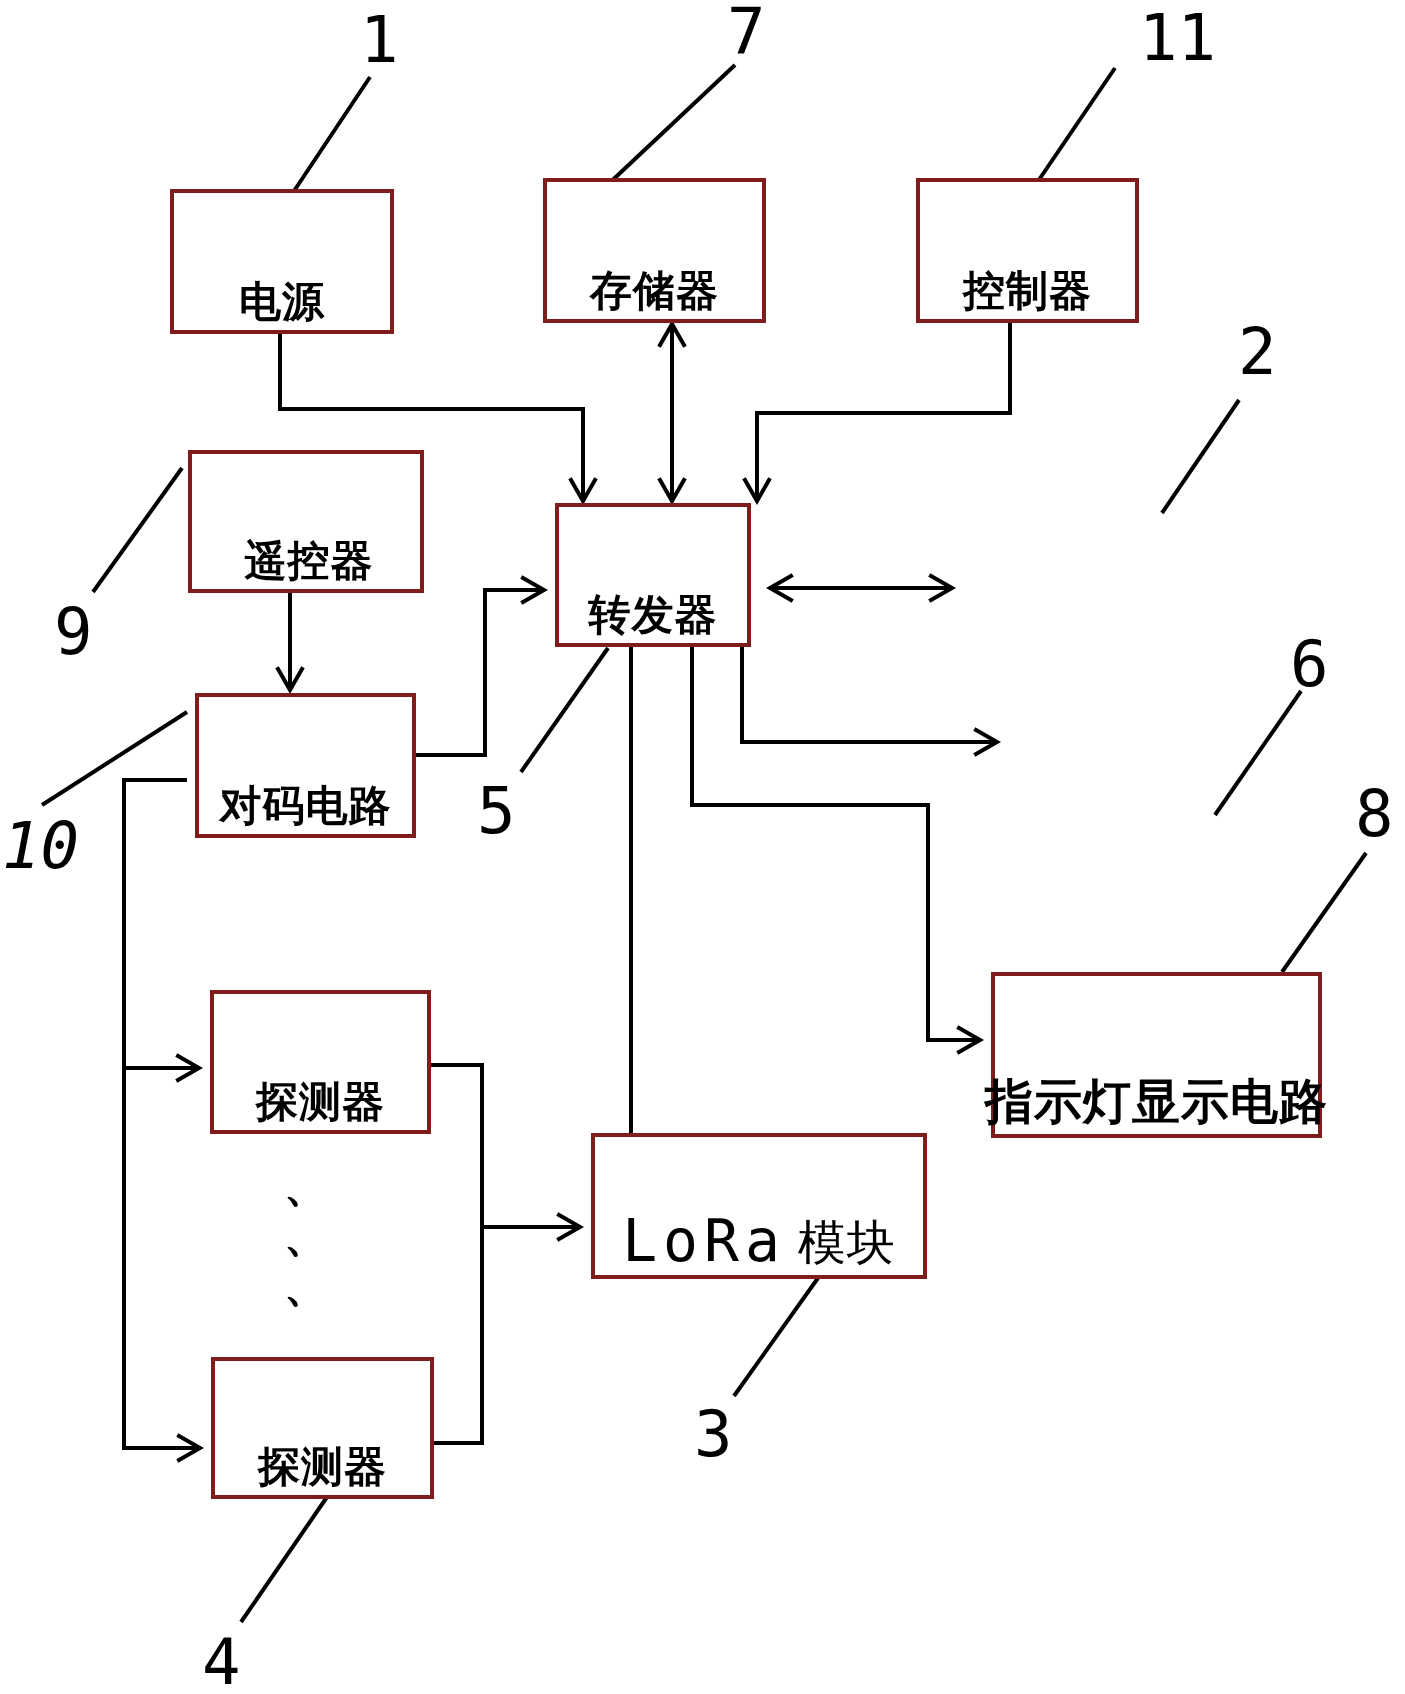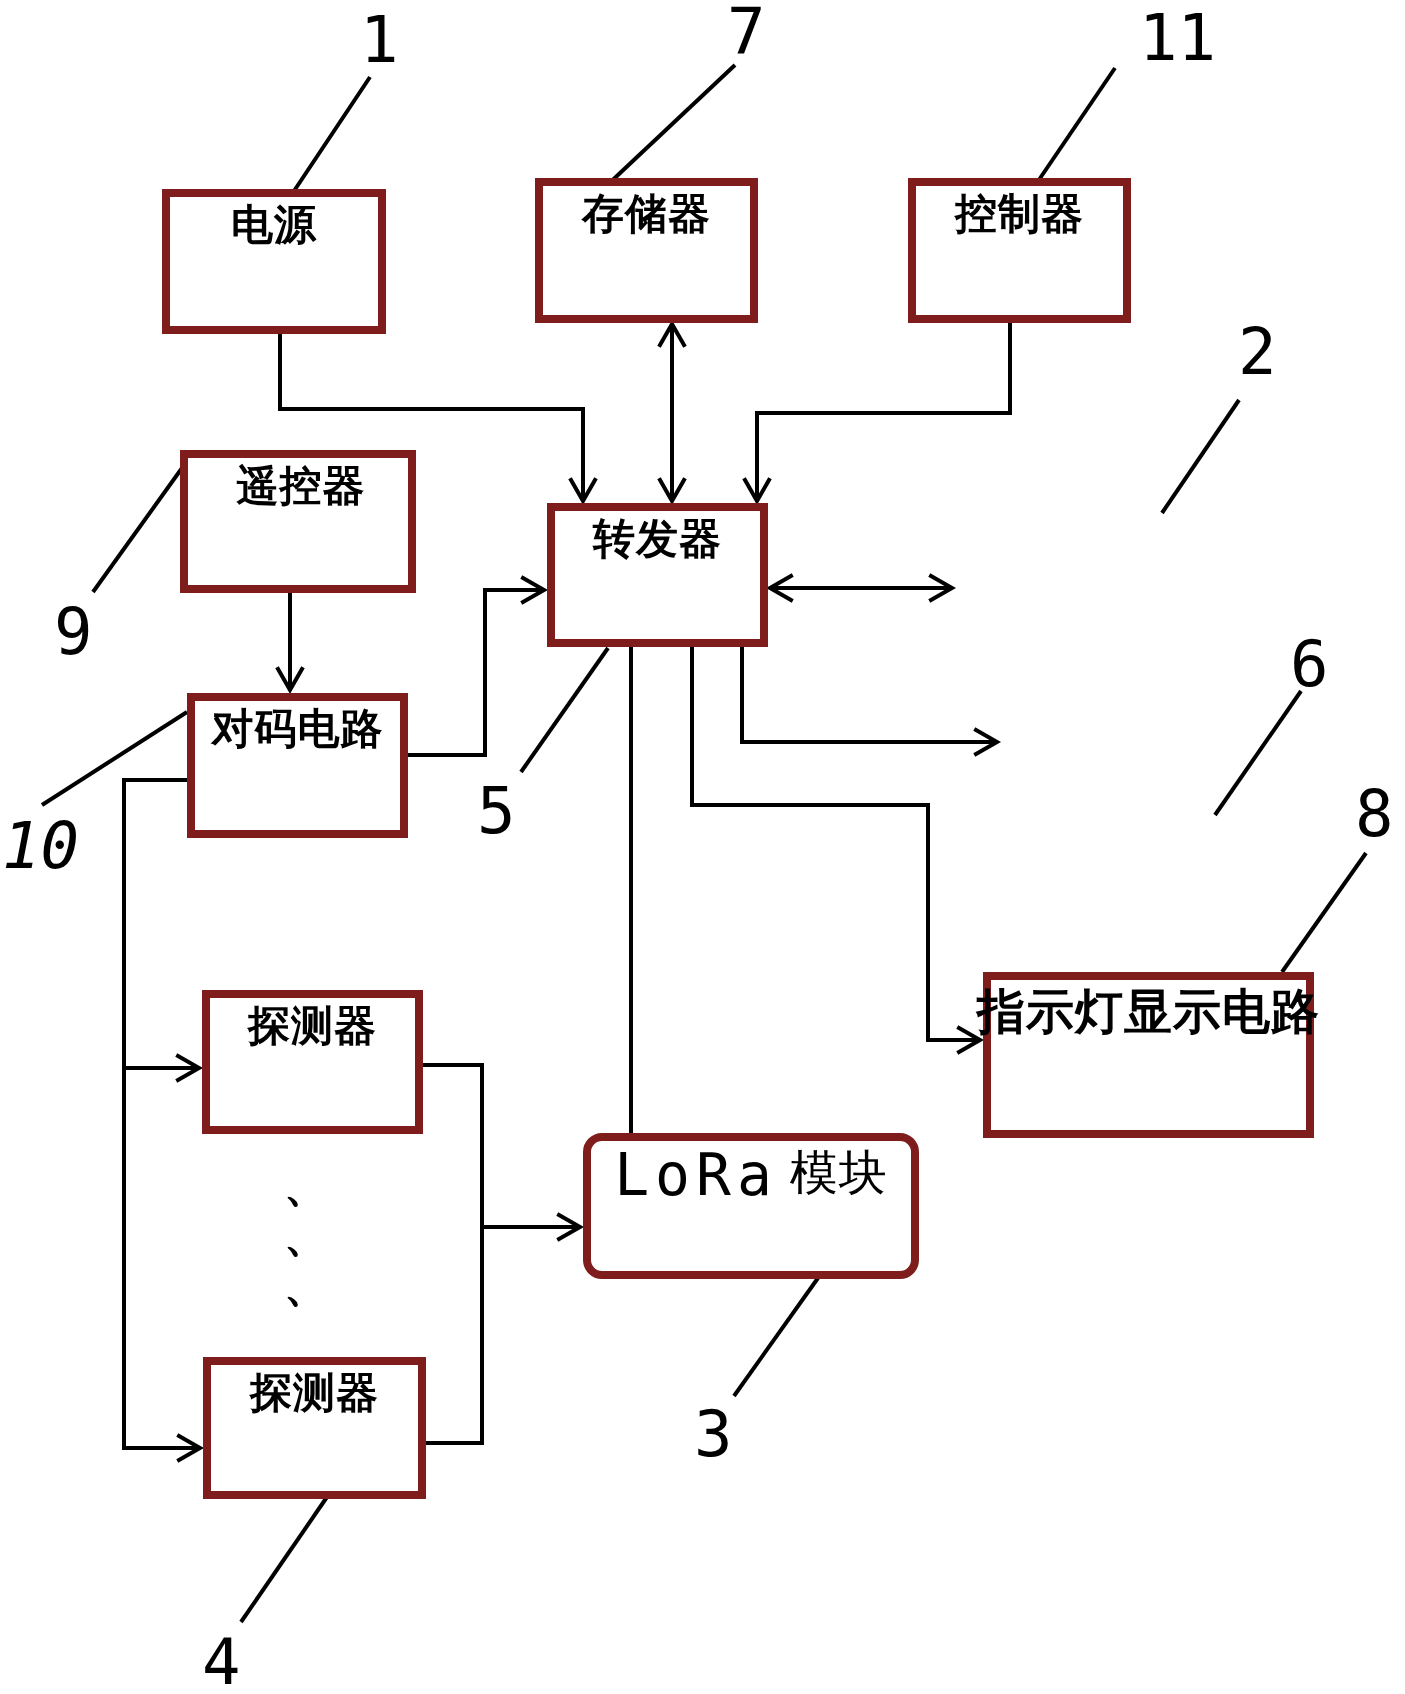--- a/index.html
+++ b/index.html
@@ -2,35 +2,35 @@
 <html><head>
 <meta charset="utf-8">
 <style>
   html,body { margin:0; padding:0; background:#ffffff; }
   .stage {
     position:relative; width:1405px; height:1694px; background:#ffffff;
     overflow:hidden; font-family:"Liberation Sans", sans-serif; color:#000;
   }
   svg.wires { position:absolute; left:0; top:0; width:1405px; height:1694px; }
   .box {
-    position:absolute; box-sizing:border-box; border:8px solid #7f1d1d; background:#ffffff;
-    display:flex; align-items:flex-start; justify-content:center;
-    font-size:42px; font-weight:bold; letter-spacing:1px; white-space:nowrap;
+    position:absolute; box-sizing:border-box; border:4px solid #7f1d1d; background:#ffffff;
+    display:flex; align-items:flex-end; justify-content:center;
+    font-size:42px; font-weight:bold; letter-spacing:1px; white-space:nowrap;margin-left:8px;
   }
   .box-power     { left:162px;  top:189px;  width:224px; height:145px; }
   .box-memory    { left:535px;  top:178px;  width:223px; height:145px; }
   .box-controller{ left:908px;  top:178px;  width:223px; height:145px; }
   .box-remote    { left:180px;  top:450px;  width:236px; height:143px;padding-left:6px; }
-  .box-repeater  { left:547px;  top:503px;  width:221px; height:144px; }
+  .box-repeater  { left:547px;  top:503px;  width:196px; height:144px; }
   .box-wireless  { left:955px;  top:510px;  width:290px; height:149px; font-size:40px; }
   .box-codematch { left:187px;  top:693px;  width:221px; height:145px; }
   .box-alarm     { left:1000px; top:732px;  width:221px; height:144px; }
   .box-indicator { left:983px;  top:972px;  width:331px; height:166px; font-size:48px; }
   .box-detector1 { left:202px;  top:990px;  width:221px; height:144px; }
-  .box-lora      { left:583px;  top:1133px; width:336px; height:146px;border-radius:19px; }
+  .box-lora      { left:583px;  top:1133px; width:336px; height:146px; }
   .box-detector2 { left:203px;  top:1357px; width:223px; height:142px; }
   .lora-latin {
     font-family:"DejaVu Sans Mono","Liberation Mono",monospace;
     font-size:58px; font-weight:400; letter-spacing:6px;
   }
   .lora-cjk { font-size:48px; font-weight:normal; margin-left:12px; }
   .ref {
     position:absolute; line-height:1;
     font-family:"DejaVu Sans Mono","Liberation Mono",monospace;
     font-size:64px; font-weight:400; color:#000;

